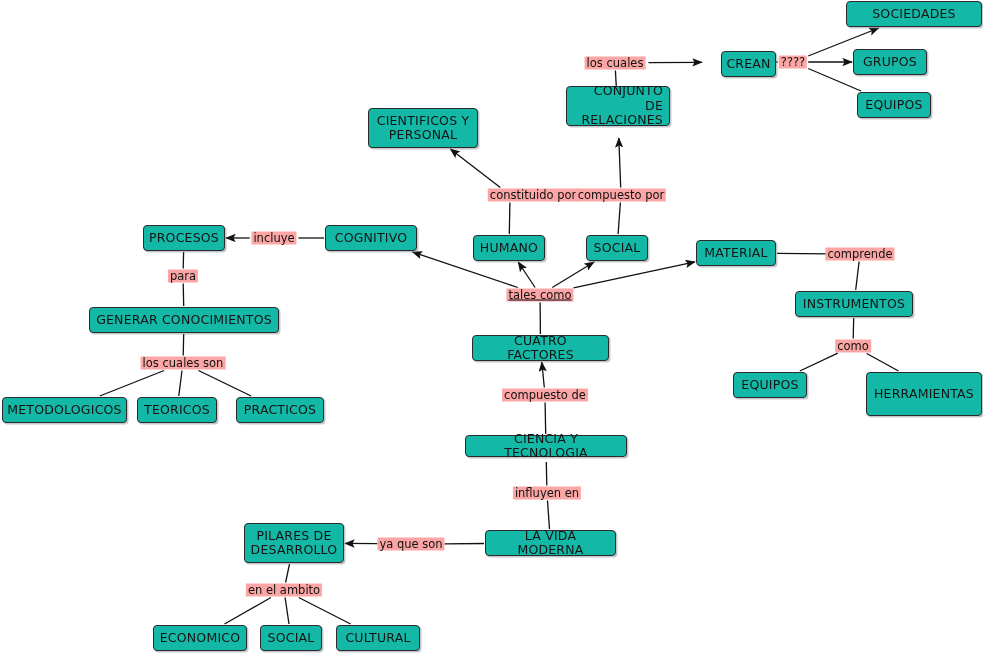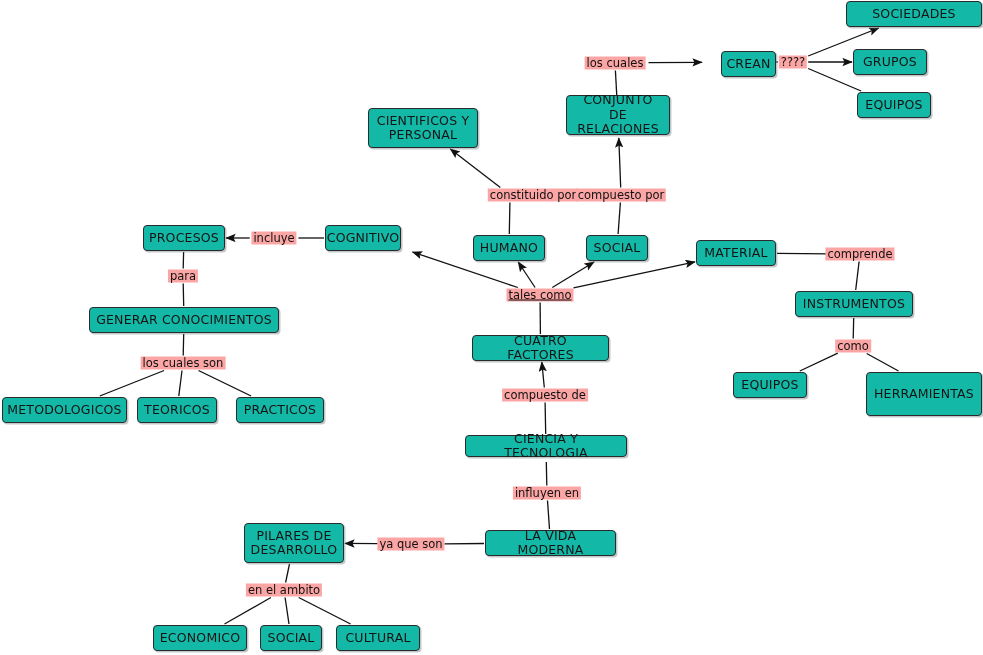--- a/index.html
+++ b/index.html
@@ -107,26 +107,26 @@
         <line x1="270.9" y1="597.5" x2="224.5" y2="624.0" stroke="#111111" stroke-width="1.3"></line>
         <line x1="285.1" y1="597.5" x2="289.0" y2="624.0" stroke="#111111" stroke-width="1.3"></line>
         <line x1="298.7" y1="597.5" x2="350.6" y2="624.0" stroke="#111111" stroke-width="1.3"></line>
       </g>
   </svg>
   <div id="node-layer">
       <div class="node" style="left: 846px; top: 1px; width: 136px; height: 26px;">SOCIEDADES</div>
       <div class="node" style="left: 703px; top: 51px; width: 55px; height: 26px; margin-left: 18px;">CREAN</div>
       <div class="node" style="left: 853px; top: 49px; width: 74px; height: 26px;">GRUPOS</div>
       <div class="node" style="left: 857px; top: 92px; width: 74px; height: 26px;">EQUIPOS</div>
-      <div class="node" style="left: 566px; top: 95px; width: 104px; height: 40px;">CONJUNTO DE
+      <div class="node" style="left: 566px; top: 86px; width: 104px; height: 40px; text-align: right;">CONJUNTO DE
 RELACIONES</div>
       <div class="node" style="left: 368px; top: 108px; width: 110px; height: 40px;">CIENTIFICOS Y
 PERSONAL</div>
       <div class="node" style="left: 143px; top: 225px; width: 82px; height: 26px;">PROCESOS</div>
-      <div class="node" style="left: 325px; top: 225px; width: 76px; height: 26px;">COGNITIVO</div>
+      <div class="node" style="left: 325px; top: 225px; width: 92px; height: 26px;">COGNITIVO</div>
       <div class="node" style="left: 473px; top: 235px; width: 72px; height: 26px;">HUMANO</div>
       <div class="node" style="left: 586px; top: 235px; width: 62px; height: 26px;">SOCIAL</div>
       <div class="node" style="left: 696px; top: 240px; width: 80px; height: 26px;">MATERIAL</div>
       <div class="node" style="left: 795px; top: 291px; width: 118px; height: 26px;">INSTRUMENTOS</div>
       <div class="node" style="left: 89px; top: 307px; width: 190px; height: 26px;">GENERAR CONOCIMIENTOS</div>
       <div class="node" style="left: 472px; top: 335px; width: 137px; height: 26px;">CUATRO FACTORES</div>
       <div class="node" style="left: 733px; top: 372px; width: 74px; height: 26px;">EQUIPOS</div>
       <div class="node" style="left: 866px; top: 372px; width: 116px; height: 44px;">HERRAMIENTAS</div>
       <div class="node" style="left: 2px; top: 397px; width: 125px; height: 26px;">METODOLOGICOS</div>
       <div class="node" style="left: 137px; top: 397px; width: 80px; height: 26px;">TEORICOS</div>

